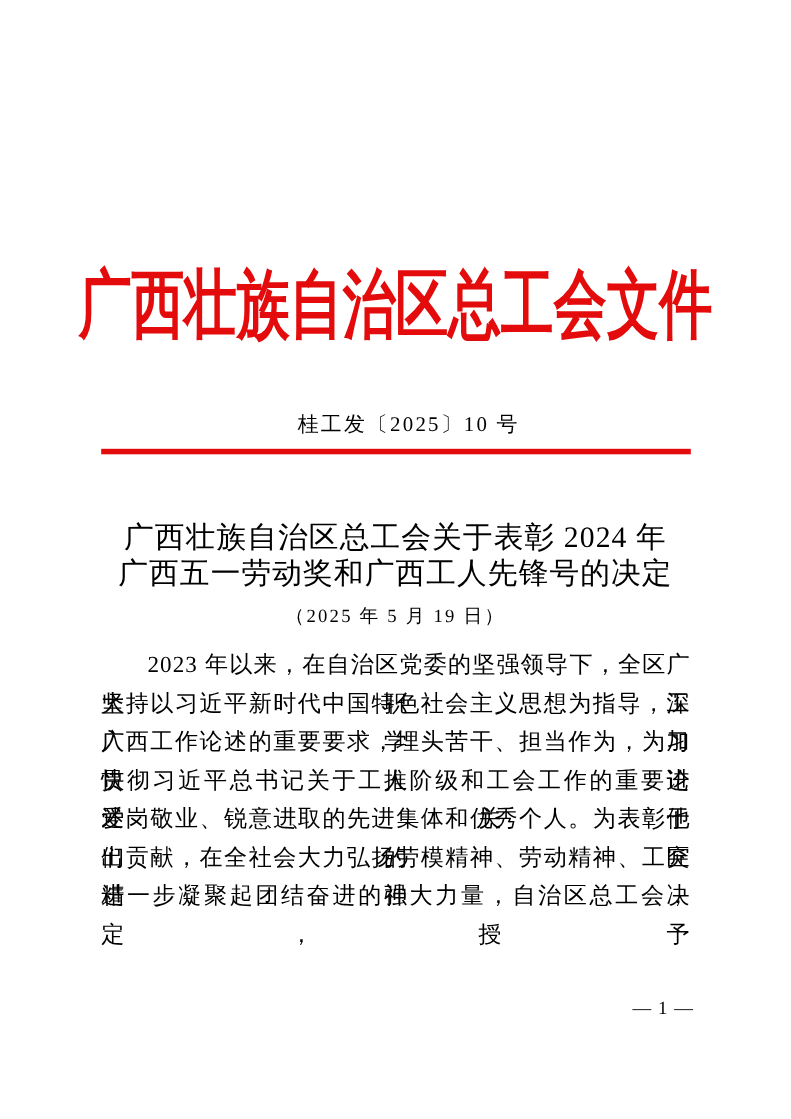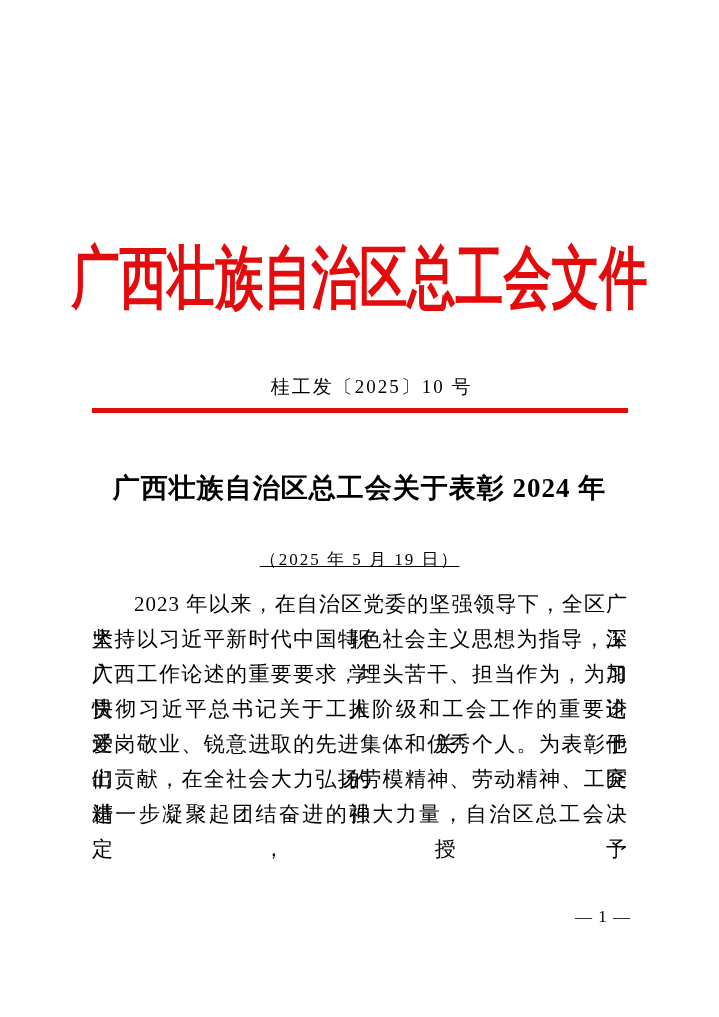--- a/index.html
+++ b/index.html
@@ -48,35 +48,34 @@
     width: 536px;
     height: 5px;
     background: #e30b0b;
   }
   .doc-title {
     position: absolute;
     top: 472px;
     left: 0;
     width: 719px;
     text-align: center;
-    font-weight: 700;
+    font-weight: 400;
     font-size: 27px;
     line-height: 33px;
     letter-spacing: 1px;
   }
   .doc-date {
     position: absolute;
     top: 549px;
     left: 0;
     width: 719px;
     text-align: center;
     font-size: 17px;
     line-height: 22px;
     letter-spacing: 2px;
-    text-decoration: underline;
   }
   .body-text {
     position: absolute;
     top: 587px;
     left: 92px;
     width: 536px;
   }
   .body-line {
     font-size: 21px;
     line-height: 35px;
@@ -104,20 +103,21 @@
 <div class="page">
 
   <div class="red-header">广西壮族自治区总工会文件</div>
 
   <div class="doc-number">桂工发〔2025〕10 号</div>
 
   <div class="red-rule"></div>
 
   <div class="doc-title">
     <div>广西壮族自治区总工会关于表彰 2024 年</div>
+    <div>广西五一劳动奖和广西工人先锋号的决定</div>
   </div>
 
   <div class="doc-date">（2025 年 5 月 19 日）</div>
 
   <div class="body-text">
     <div class="body-line indent">2023 年以来，在自治区党委的坚强领导下，全区广大职工</div>
     <div class="body-line">坚持以习近平新时代中国特色社会主义思想为指导，深入学习</div>
     <div class="body-line">广西工作论述的重要要求，埋头苦干、担当作为，为加快推进</div>
     <div class="body-line">贯彻习近平总书记关于工人阶级和工会工作的重要论述、关于</div>
     <div class="body-line">爱岗敬业、锐意进取的先进集体和优秀个人。为表彰他们的突</div>

